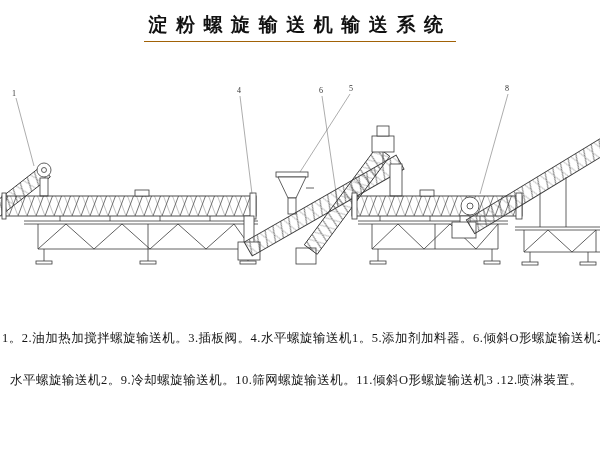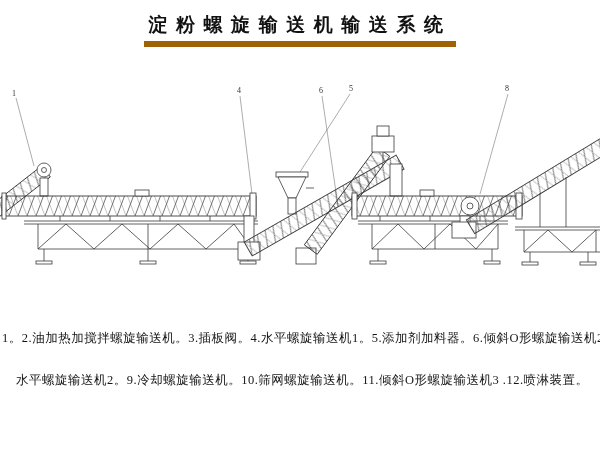--- a/index.html
+++ b/index.html
@@ -3,28 +3,28 @@
 <meta charset="utf-8">
 <style>
   html,body{margin:0;padding:0;background:#e8e8e8;}
   .sheet{
     position:relative;width:600px;height:450px;background:#ffffff;
     overflow:hidden;font-family:"Liberation Serif","DejaVu Serif",serif;
   }
   .title-row{position:absolute;top:12px;left:0;width:100%;text-align:center;}
   .title{
     display:inline-block;font-size:19px;font-weight:bold;color:#111;
-    letter-spacing:0.45em;border-bottom:6px solid #a16207;padding:0 4px 3px 4px;
+    letter-spacing:0.45em;border-bottom:1px solid #a16207;padding:0 4px 3px 4px;
   }
   .legend{
     position:absolute;white-space:nowrap;font-size:12.5px;color:#151515;
     letter-spacing:0.5px;
   }
   .l1{top:330px;left:2px;}
-  .l2{top:372px;left:16px;}
+  .l2{top:372px;left:10px;}
   svg{position:absolute;top:0;left:0;}
   .ln{fill:none;stroke:#3a3a3a;stroke-width:0.8;}
   .ld{fill:none;stroke:#5a5a5a;stroke-width:0.5;}
   .wf{fill:#ffffff;stroke:#3a3a3a;stroke-width:0.8;}
   .sc{fill:url(#screw);stroke:#3a3a3a;stroke-width:0.9;}
   text.co{font:8px "Liberation Serif","DejaVu Serif",serif;fill:#333;}
 </style>
 </head>
 <body>
 

